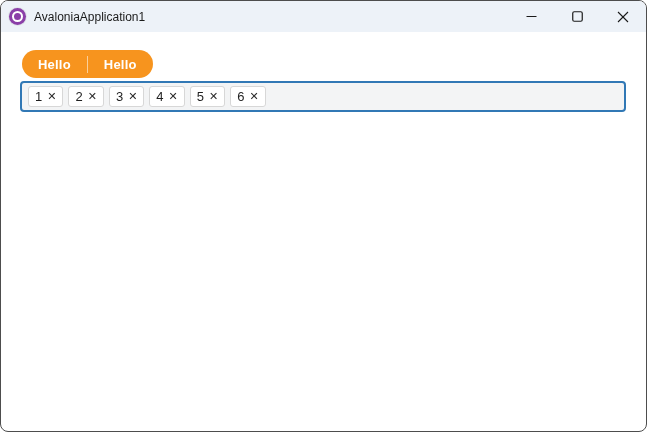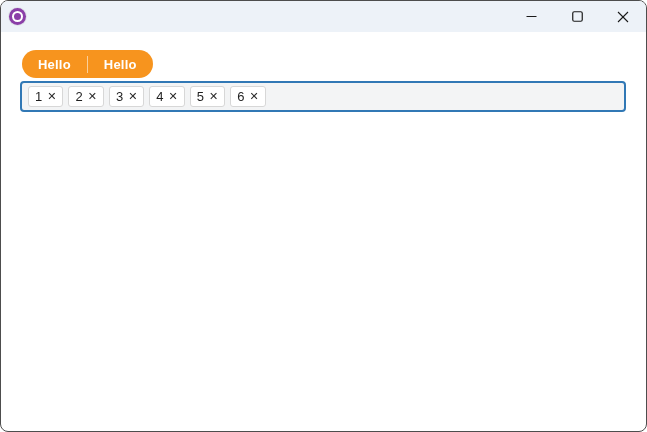--- a/index.html
+++ b/index.html
@@ -118,20 +118,21 @@
     cursor: pointer;
   }
 </style>
 </head>
 <body>
 
 <div class="window">
 
   <div class="titlebar">
     <div class="app-icon"></div>
+    <span class="title-text">AvaloniaApplication1</span>
     <div class="titlebar-spacer"></div>
 
     <div class="caption-btn">
       <svg width="11" height="11" viewBox="0 0 11 11">
         <line x1="0.5" y1="5.5" x2="10.5" y2="5.5" stroke="#1a1a1a" stroke-width="1.1"></line>
       </svg>
     </div>
     <div class="caption-btn">
       <svg width="11" height="11" viewBox="0 0 11 11">
         <rect x="0.75" y="0.75" width="9.5" height="9.5" rx="1.5" fill="none" stroke="#1a1a1a" stroke-width="1.2"></rect>

